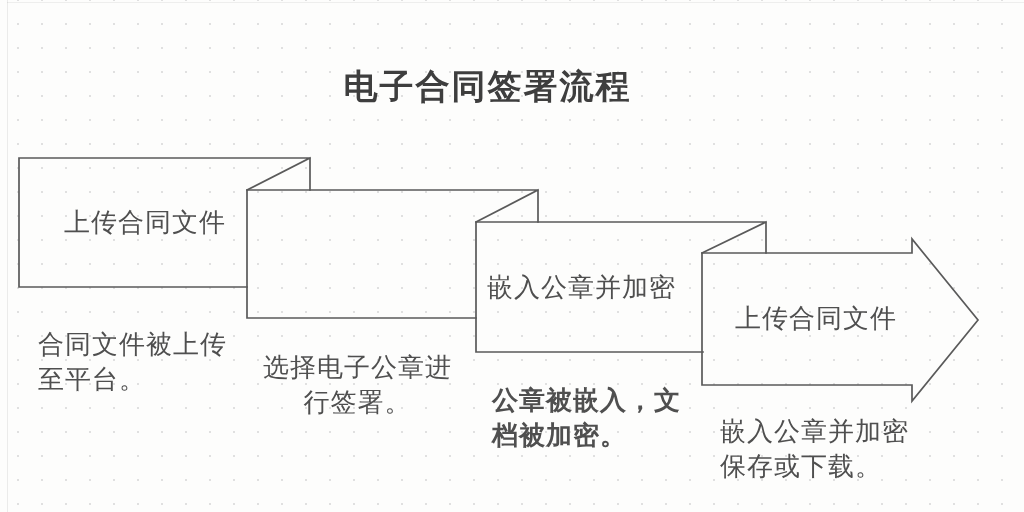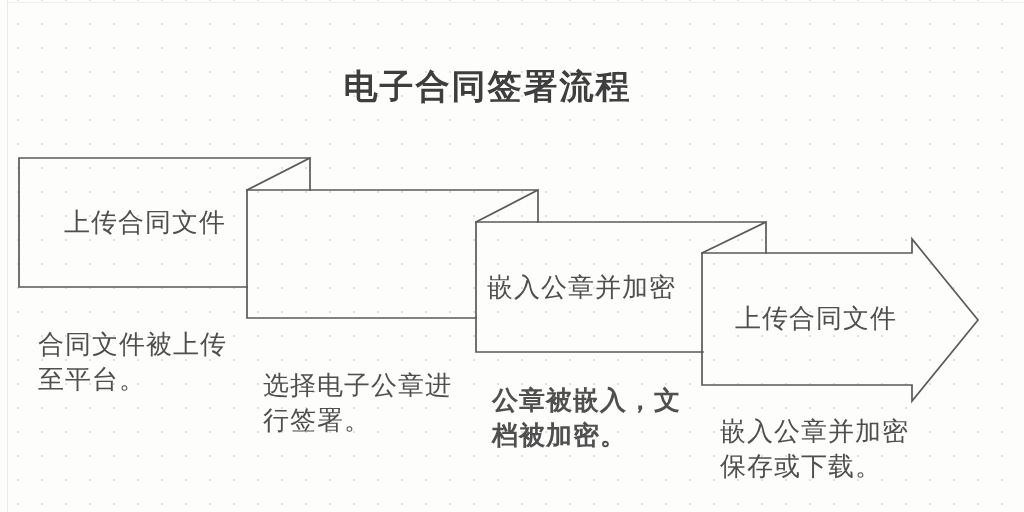--- a/index.html
+++ b/index.html
@@ -69,21 +69,21 @@
   .step-label.s4 { left: 702px; top: 253px; width: 228px; height: 130px; }
   .step-desc {
     position: absolute;
     font-size: 26px;
     line-height: 35px;
     letter-spacing: 1px;
     color: var(--text, #4f4f4f);
     white-space: pre-line;
   }
   .step-desc.d1 { left: 38px;  top: 327px; }
-  .step-desc.d2 { left: 263px; top: 368px; }
+  .step-desc.d2 { left: 263px; top: 350px; text-align: center; }
   .step-desc.d3 { left: 492px; top: 383px; font-weight: bold; }
   .step-desc.d4 { left: 720px; top: 414px; }
 </style>
 </head>
 <body>
 
 <div class="canvas">
 
   <div class="card-edge-top"></div>
   <div class="card-edge-left"></div>

